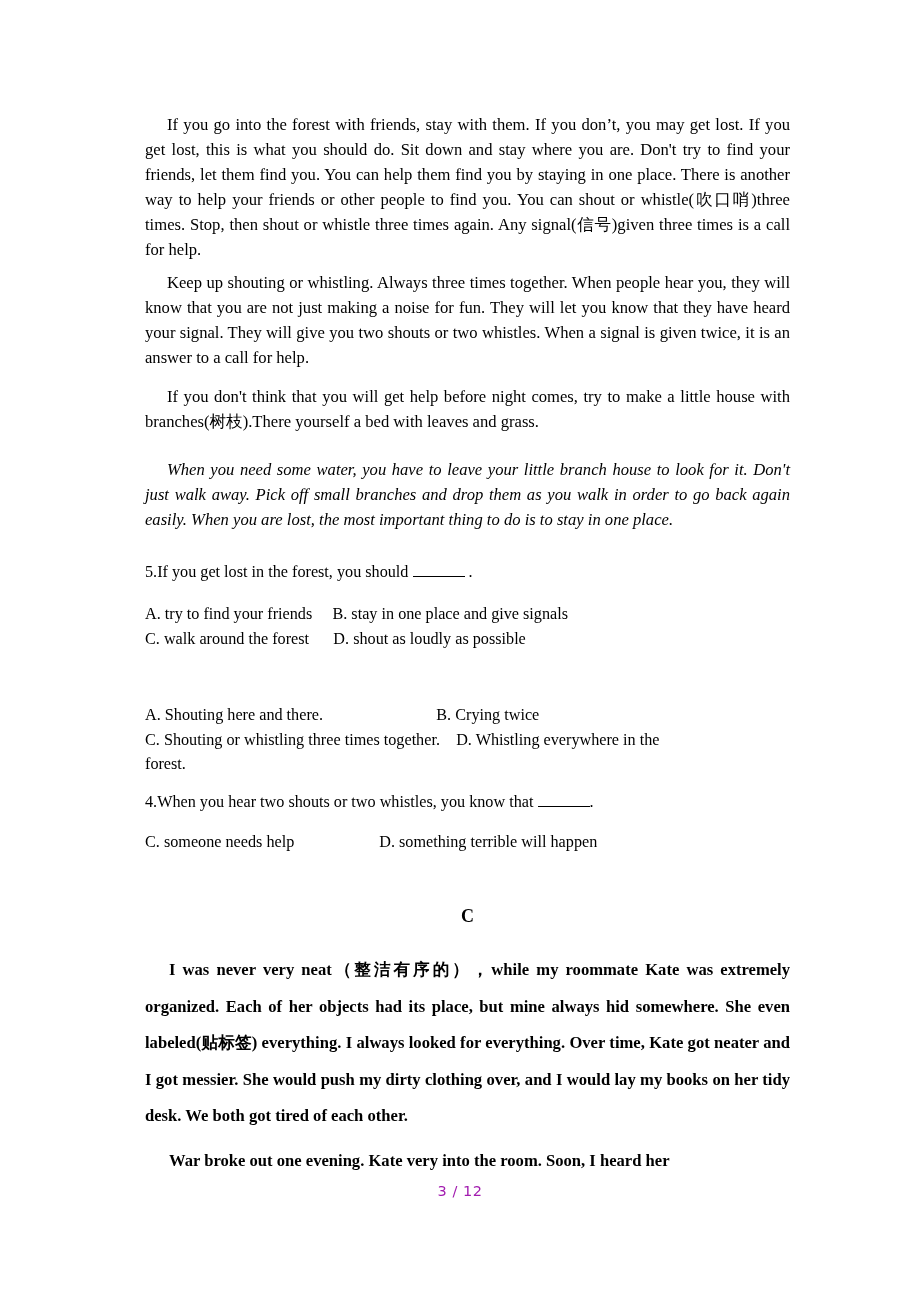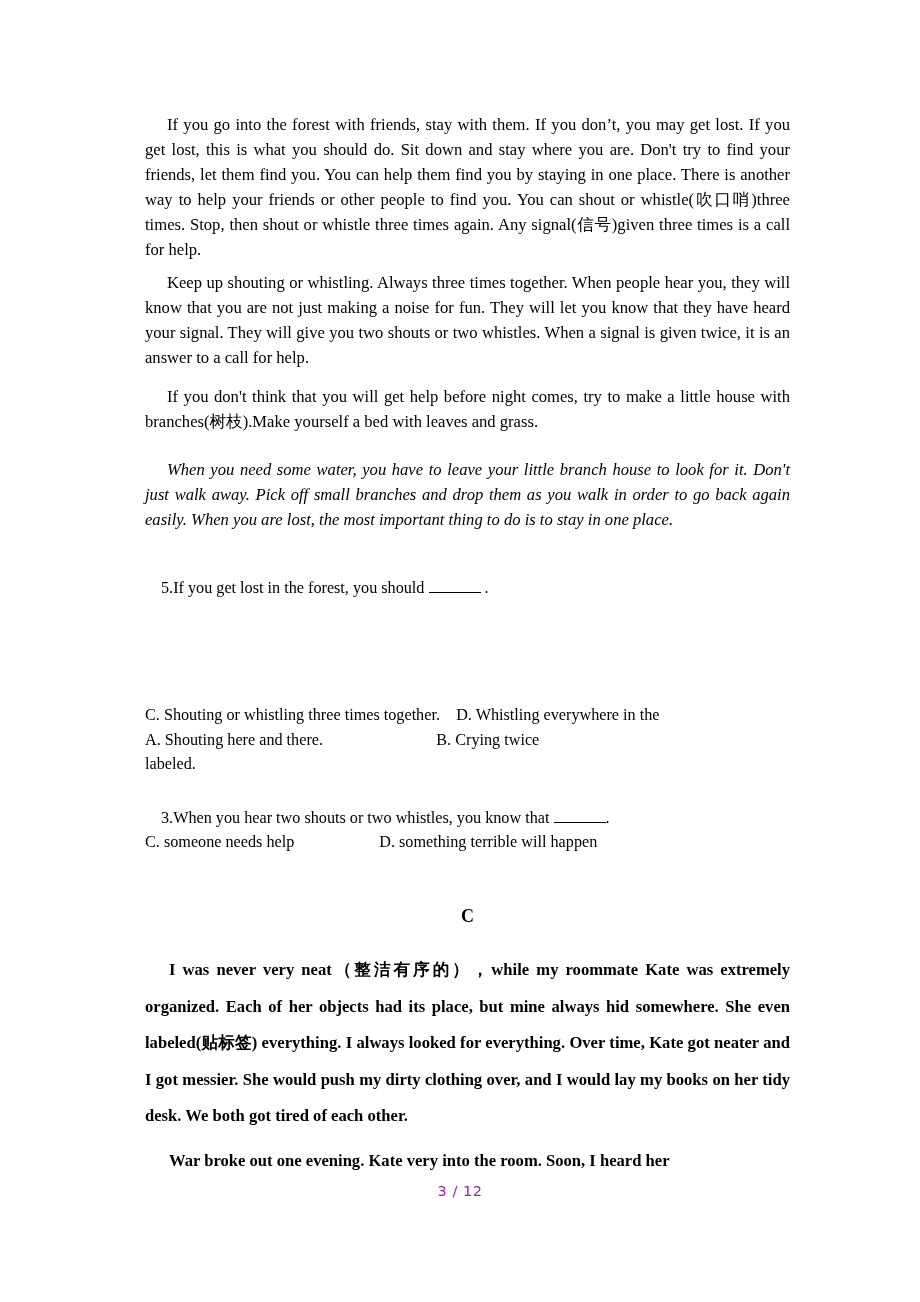--- a/index.html
+++ b/index.html
@@ -35,21 +35,21 @@
   }
 
   .para.first { margin-top: 0; }
 
   
   .q-stem {
     font-size: 16.2px;
     line-height: 24px;
     text-align: left;
     text-indent: 0;
-    margin: 16px;
+    margin: 0;
   }
   .opts {
     font-size: 16.2px;
     line-height: 24.5px;
     margin: 0;
     text-align: left;
     text-indent: 0;
   }
   .opt-row { white-space: pre; }
 
@@ -104,39 +104,43 @@
 
   <div class="blk" style="top:112px;">
     <p class="para first">If you go into the forest with friends, stay with them. If you don’t, you may get lost. If you get lost, this is what you should do. Sit down and stay where you are. Don't try to find your friends, let them find you. You can help them find you by staying in one place. There is another way to help your friends or other people to find you. You can shout or whistle(吹口哨)three times. Stop, then shout or whistle three times again. Any signal(信号)given three times is a call for help.</p>
   </div>
 
   <div class="blk" style="top:270px;">
     <p class="para">Keep up shouting or whistling. Always three times together. When people hear you, they will know that you are not just making a noise for fun. They will let you know that they have heard your signal. They will give you two shouts or two whistles. When a signal is given twice, it is an answer to a call for help.</p>
   </div>
 
   <div class="blk" style="top:384px;">
-    <p class="para">If you don't think that you will get help before night comes, try to make a little house with branches(树枝).Make yourself a bed with leaves and grass.</p>
+    <p class="para">If you don't think that you will get help before night comes, try to make a little house with branches(树枝).There yourself a bed with leaves and grass.</p>
   </div>
 
   <div class="blk" style="top:457px;font-style:italic;">
     <p class="para">When you need some water, you have to leave your little branch house to look for it. Don't just walk away. Pick off small branches and drop them as you walk in order to go back again easily. When you are lost, the most important thing to do is to stay in one place.</p>
   </div>
 
   <div class="blk" style="top:560px;">
     <p class="q-stem"><span>5.If you get lost in the forest, you should </span><span class="blank w1"></span><span> .</span></p>
   </div>
+  <div class="blk" style="top:602px;">
+    <div class="opts opt-row">A. try to find your friends     B. stay in one place and give signals</div>
+    <div class="opts opt-row">C. walk around the forest      D. shout as loudly as possible</div>
+  </div>
 
   <div class="blk" style="top:703px;">
+    <div class="opts opt-row">A. Shouting here and there.                            B. Crying twice</div>
     <div class="opts" style="white-space:pre;">C. Shouting or whistling three times together.    D. Whistling everywhere in the</div>
-    <div class="opts opt-row">A. Shouting here and there.                            B. Crying twice</div>
-    <div class="opts">labeled.</div>
+    <div class="opts">forest.</div>
   </div>
 
   <div class="blk" style="top:790px;">
-    <p class="q-stem"><span>3.When you hear two shouts or two whistles, you know that </span><span class="blank w2"></span><span>.</span></p>
+    <p class="q-stem"><span>4.When you hear two shouts or two whistles, you know that </span><span class="blank w2"></span><span>.</span></p>
   </div>
   <div class="blk" style="top:830px;">
     <div class="opts opt-row">C. someone needs help                     D. something terrible will happen</div>
   </div>
 
   <div class="blk" style="top:904px;">
     <p class="sec-head">C</p>
   </div>
 
   <div class="blk" style="top:952px;">

